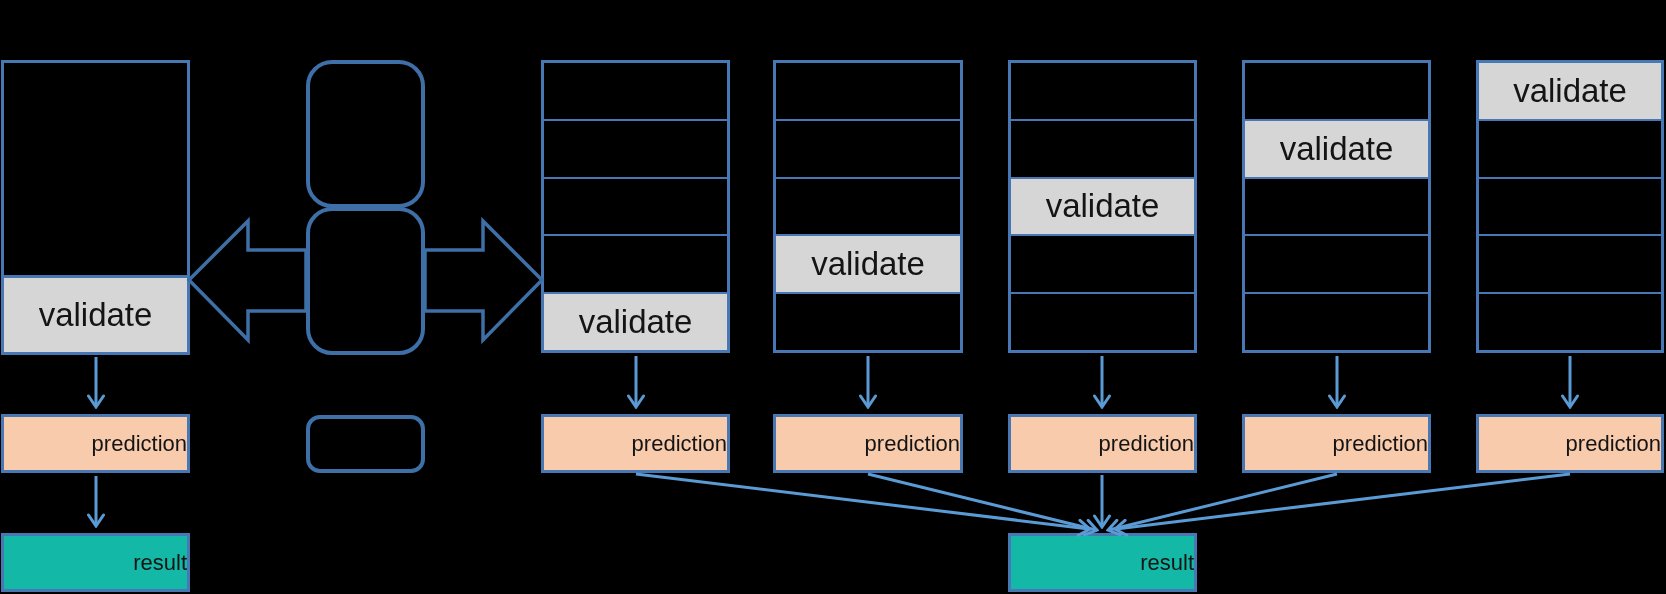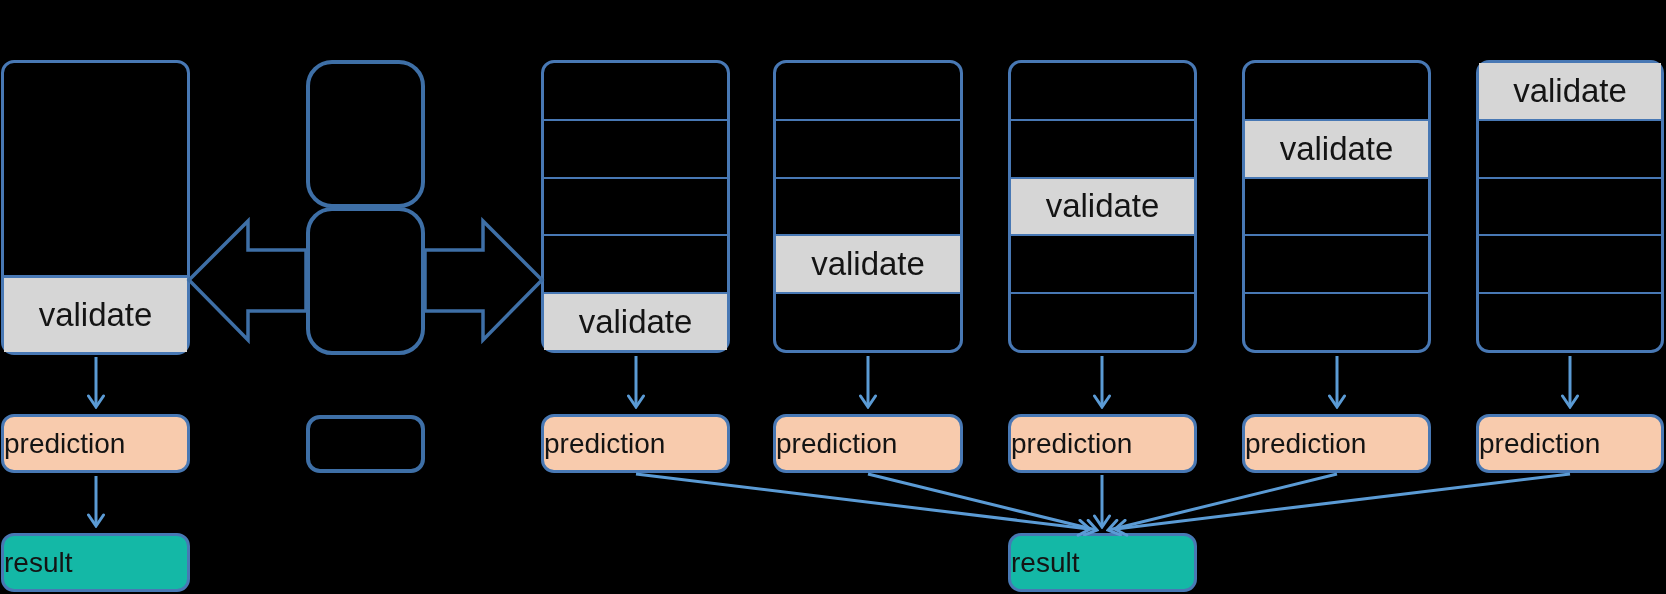--- a/index.html
+++ b/index.html
@@ -1,40 +1,40 @@
 <!DOCTYPE html>
 <html><head>
 <meta charset="utf-8">
 <style>
   html,body{margin:0;padding:0;background:#000;}
   .canvas{
     position:relative;width:1666px;height:594px;background:#000;overflow:hidden;
     font-family:"Liberation Sans", sans-serif;color:#141414;
   }
-  .abs{position:absolute;box-sizing:border-box;border-radius:13px;}
+  .abs{position:absolute;box-sizing:border-box;}
   
   .data-box{border:3px solid #4878B4;background:#000;}
   .validate-band{
     position:absolute;left:0;right:0;bottom:0;height:74px;
     background:#D6D6D6;border-top:3px solid #4878B4;
     display:flex;align-items:center;justify-content:center;
     font-size:33px;
   }
   
   .fold-col{border:3px solid #4878B4;background:#000;display:flex;flex-direction:column;}
   .fold-row{flex:1;border-bottom:2px solid #4878B4;}
   .fold-row:last-child{border-bottom:none;}
   .fold-row.validate{
     background:#D6D6D6;display:flex;align-items:center;justify-content:center;
     font-size:33px;color:#141414;
   }
   
   .pill{
-    display:flex;align-items:center;justify-content:flex-start;
-    border:3px solid #4878B4;font-size:28px;
+    display:flex;align-items:center;justify-content:flex-end;
+    border:3px solid #4878B4;font-size:22px;
   }
   .prediction{background:#F8CBAD;}
   .result{background:#14b8a6;}
   
   .rrect{border:4px solid #3E6FA6;background:#000;border-radius:26px;}
   .rrect.small{border-radius:14px;}
   svg.overlay{position:absolute;left:0;top:0;pointer-events:none;}
 </style>
 </head>
 <body>

